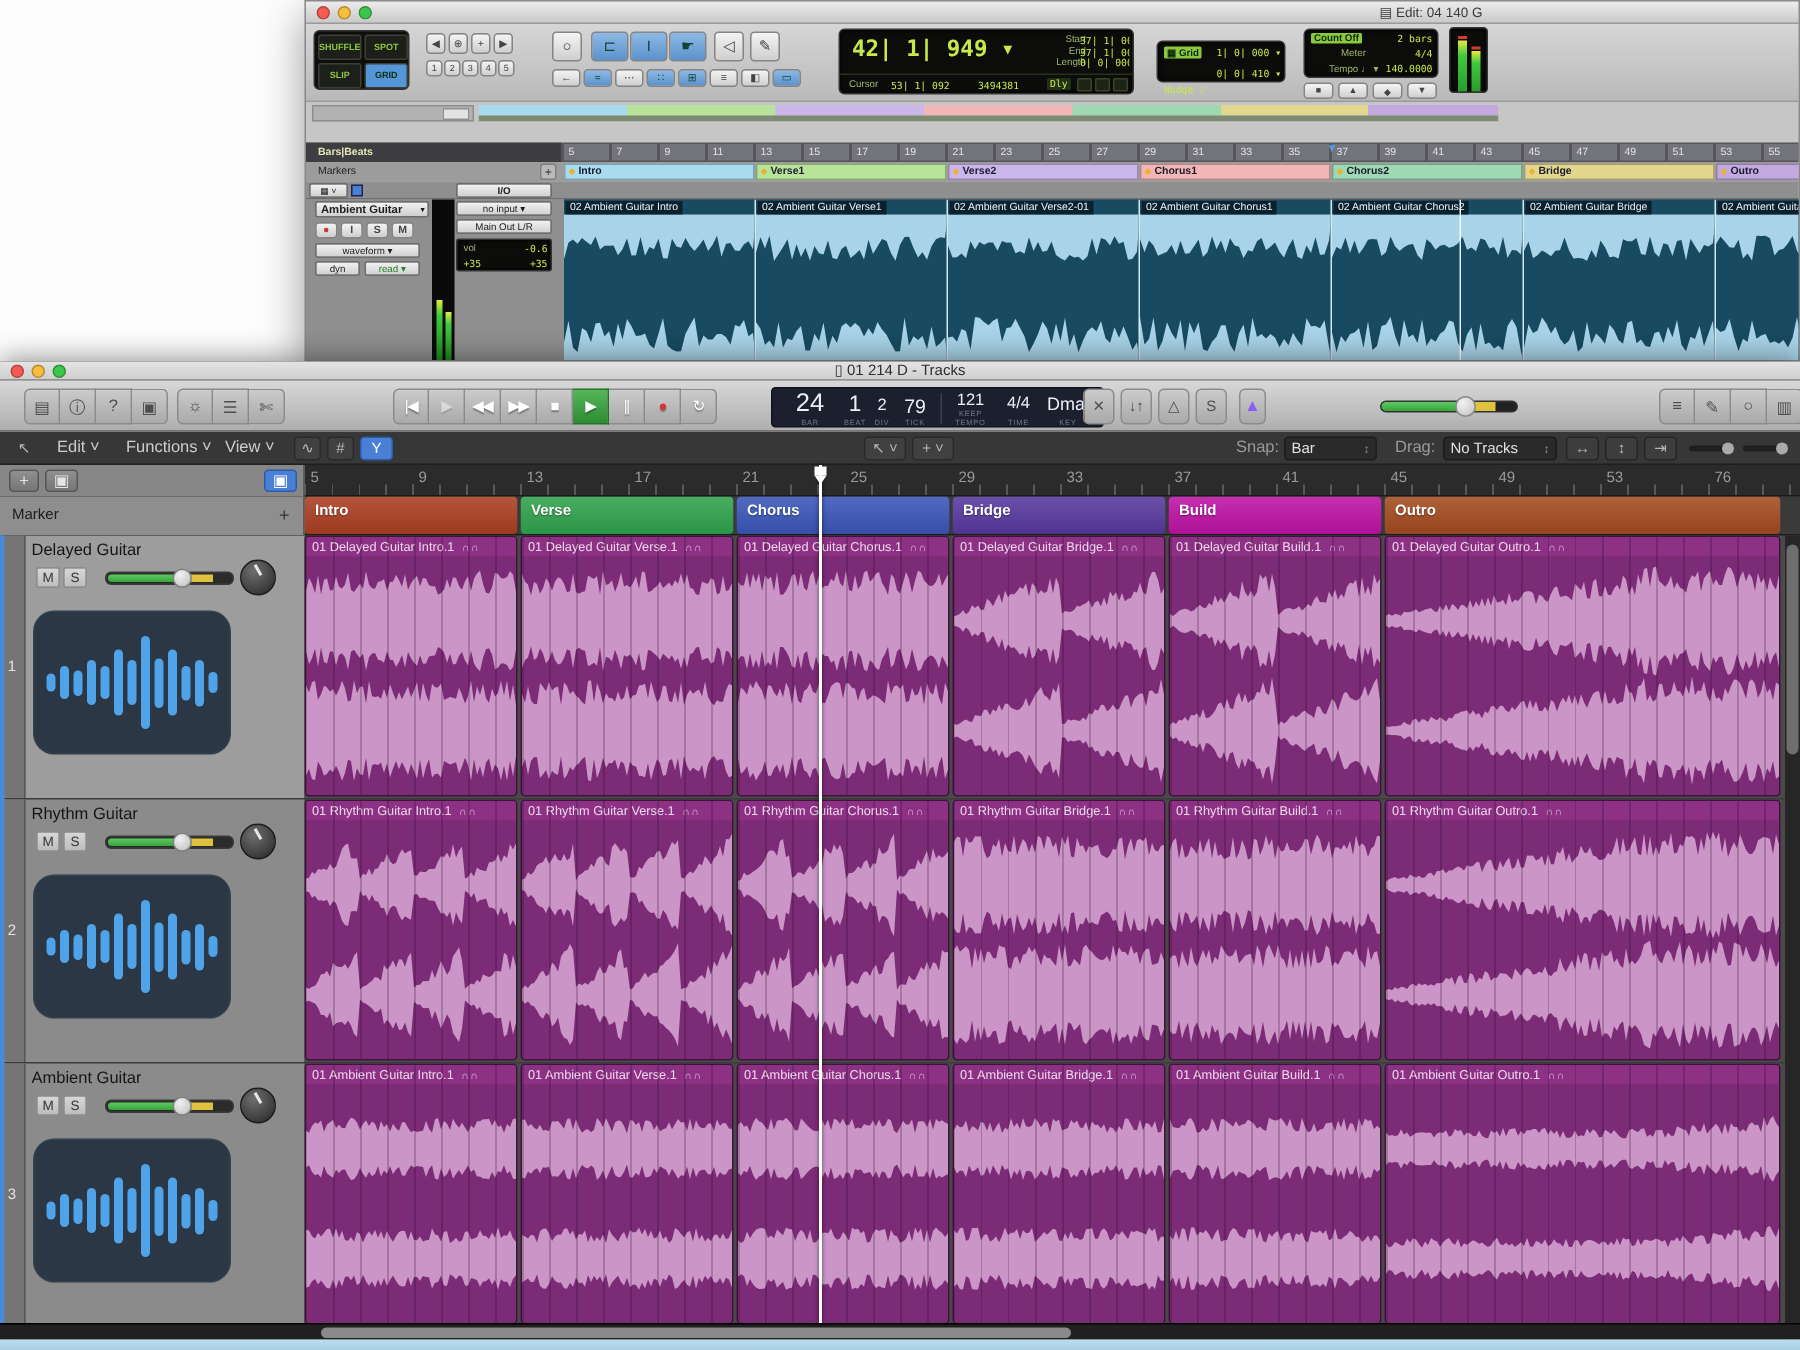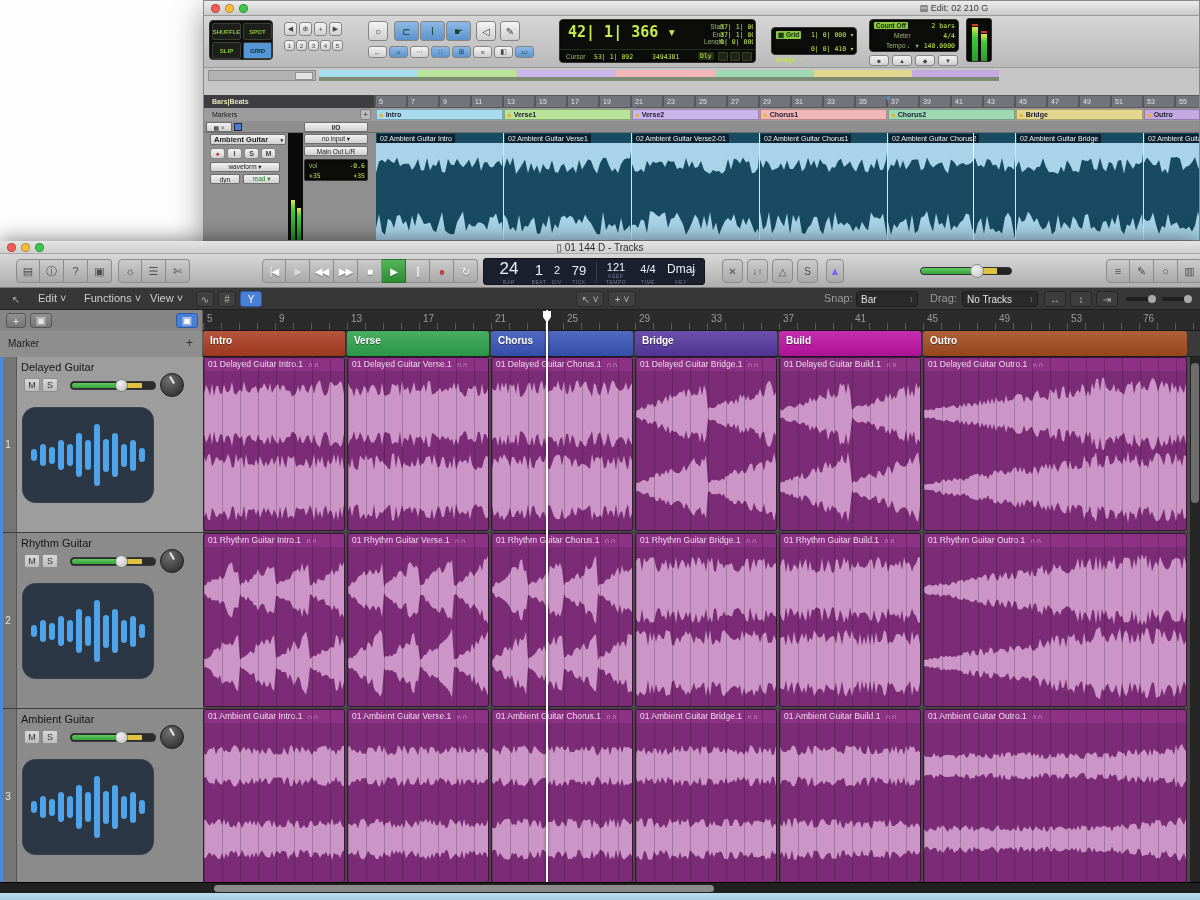--- a/index.html
+++ b/index.html
@@ -26,21 +26,21 @@
 .pname{position:absolute;top:1px;left:1px;background:rgba(8,22,32,.78);color:#EAF3F9;font-size:7px;line-height:9px;padding:0 3px;white-space:nowrap;overflow:hidden;max-width:96%}
 
 #lg{position:absolute;left:0;top:241px;width:1200px;height:652px;background:#2d2d2d;box-shadow:0 -2px 18px rgba(0,0,0,.45);z-index:2}
 #lg-title{position:absolute;left:0;top:0;width:100%;height:13px;background:linear-gradient(#e4e4e4,#cfcfcf);border-bottom:1px solid #a8a8a8;font-size:10px;color:#2e2e2e;text-align:center;line-height:13px}
 #lg-toolbar{position:absolute;left:0;top:13px;width:100%;height:34px;background:linear-gradient(#d8d8d8,#aeaeae);border-bottom:1px solid #7c7c7c}
 .lgbtn{position:absolute;top:5px;height:24px;background:linear-gradient(#cbcbcb,#a9a9a9);border:1px solid #8b8b8b;color:#4e4e4e;font-size:11px;display:flex;align-items:center;justify-content:center;border-radius:0}
 .lgbtn.first{border-radius:4px 0 0 4px}.lgbtn.last{border-radius:0 4px 4px 0;border-left:none}.lgbtn.mid{border-left:none}
 .lgbtn.solo-r{border-radius:4px}
 .tglyph{color:#fff;text-shadow:0 1px 1px rgba(0,0,0,.35);font-size:10px;letter-spacing:-1px}
 .lgbtn.play{background:linear-gradient(#55b659,#2e8c33);border-color:#267029}
-#lcd{position:absolute;left:483px;top:4px;width:222px;height:27px;background:#1B1F2E;border-radius:3px;border:1px solid #10131d}
+#lcd{position:absolute;left:514px;top:4px;width:222px;height:27px;background:#1B1F2E;border-radius:3px;border:1px solid #10131d}
 .lcdv{position:absolute;top:2px;color:#ECEFF7;text-align:center;width:100%}
 .lcdl{position:absolute;bottom:1px;width:100%;text-align:center;font-size:5px;color:#717A90;letter-spacing:.5px}
 .lcdseg{position:absolute;top:0;height:27px}
 #lg-menu{position:absolute;left:0;top:47px;width:100%;height:22px;background:#373737;border-bottom:1px solid #1f1f1f;color:#c9c9c9;font-size:11px}
 .mitem{position:absolute;top:4px;color:#cdcdcd}
 .mtool{position:absolute;top:3px;height:16px;border-radius:3px;color:#b5b5b5;font-size:10px;display:flex;align-items:center;justify-content:center}
 .selbox{position:absolute;top:3px;height:16px;background:#2a2a2a;border:1px solid #1c1c1c;border-radius:3px;color:#e2e2e2;font-size:10px;display:flex;align-items:center;padding:0 4px;justify-content:space-between}
 #lg-ruler{position:absolute;left:0;top:69px;width:100%;height:21px;background:#2b2b2b;border-bottom:1px solid #1a1a1a}
 #lg-ticks{position:absolute;left:203px;right:0;bottom:0;height:7px;background-image:repeating-linear-gradient(90deg,#585858 0 1px,transparent 1px 18px),repeating-linear-gradient(90deg,#7a7a7a 0 1px,transparent 1px 72px)}
 #lg-corner{position:absolute;left:0;top:0;width:203px;height:21px;background:#868686;border-right:1px solid #5c5c5c}
@@ -70,21 +70,21 @@
 #desktop-strip{position:absolute;left:0;top:893px;width:1200px;height:7px;background:linear-gradient(#bcdcee,#a9cfe4);z-index:3}
 </style>
 </head>
 <body>
 
 <div id="pt">
   <div id="pt-title">
     <span class="tl" style="left:7px;background:#f45b52"></span>
     <span class="tl" style="left:21px;background:#f6bd3e"></span>
     <span class="tl" style="left:35px;background:#3ec54b"></span>
-    <span class="abs nw" style="left:640px;width:220px;text-align:center;top:2px"><span>▤</span> <span>Edit: 02 210 G</span></span>
+    <span class="abs nw" style="left:640px;width:220px;text-align:center;top:2px"><span>▤</span> <span>Edit: 04 140 G</span></span>
   </div>
   <div id="pt-toolbar">
       <div style="position: absolute; left: 5px; top: 4px; width: 64px; height: 40px; background: rgb(14, 14, 14); border-radius: 4px; border: 1px solid rgb(51, 51, 51);">
         <div class="ptmode" style="position: absolute; left: 2px; top: 2px; width: 29px; height: 17px;">SHUFFLE</div>
         <div class="ptmode" style="position: absolute; left: 33px; top: 2px; width: 29px; height: 17px;">SPOT</div>
         <div class="ptmode" style="position: absolute; left: 2px; top: 21px; width: 29px; height: 17px;">SLIP</div>
         <div class="ptmode on" style="position: absolute; left: 33px; top: 21px; width: 29px; height: 17px;">GRID</div>
       </div>
       <div class="ptb" style="position: absolute; left: 80px; top: 6px; width: 13px; height: 14px; font-size: 7px;">◀</div>
       <div class="ptb" style="position: absolute; left: 95px; top: 6px; width: 13px; height: 14px; font-size: 7px;">⊕</div>
@@ -103,21 +103,21 @@
       <div class="ptb" style="position: absolute; left: 296px; top: 5px; width: 20px; height: 20px; font-size: 10px;">✎</div>
       <div class="ptb" style="position: absolute; left: 164px; top: 30px; width: 19px; height: 12px; font-size: 7px;">←</div>
       <div class="ptb sel" style="position: absolute; left: 185px; top: 30px; width: 19px; height: 12px; font-size: 7px;">≈</div>
       <div class="ptb" style="position: absolute; left: 206px; top: 30px; width: 19px; height: 12px; font-size: 7px;">⋯</div>
       <div class="ptb sel" style="position: absolute; left: 227px; top: 30px; width: 19px; height: 12px; font-size: 7px;">∷</div>
       <div class="ptb sel" style="position: absolute; left: 248px; top: 30px; width: 19px; height: 12px; font-size: 7px;">⊞</div>
       <div class="ptb" style="position: absolute; left: 269px; top: 30px; width: 19px; height: 12px; font-size: 7px;">≡</div>
       <div class="ptb" style="position: absolute; left: 290px; top: 30px; width: 19px; height: 12px; font-size: 7px;">◧</div>
       <div class="ptb sel" style="position: absolute; left: 311px; top: 30px; width: 19px; height: 12px; font-size: 7px;">▭</div>
       <div class="ptpanel" style="position: absolute; left: 355px; top: 3px; width: 197px; height: 44px;">
-        <div class="green nw" style="position: absolute; left: 8px; top: 3px; font-size: 15px; font-weight: bold; width: 130px;">42| 1| 366 ▾</div>
+        <div class="green nw" style="position: absolute; left: 8px; top: 3px; font-size: 15px; font-weight: bold; width: 130px;">42| 1| 949 ▾</div>
         <div class="glabel nw" style="position: absolute; left: 140px; top: 3px; width: 24px; text-align: right;">Start</div>
         <div class="green nw" style="position: absolute; left: 160px; top: 3px; width: 33px; font-size: 6.5px; text-align: right;">37| 1| 000</div>
         <div class="glabel nw" style="position: absolute; left: 140px; top: 10.5px; width: 24px; text-align: right;">End</div>
         <div class="green nw" style="position: absolute; left: 160px; top: 10.5px; width: 33px; font-size: 6.5px; text-align: right;">37| 1| 000</div>
         <div class="glabel nw" style="position: absolute; left: 140px; top: 18px; width: 24px; text-align: right;">Length</div>
         <div class="green nw" style="position: absolute; left: 160px; top: 18px; width: 33px; font-size: 6.5px; text-align: right;">0| 0| 000</div>
         <div style="position: absolute; left: 0px; top: 29px; width: 195px; height: 14px; border-top: 1px solid rgb(38, 48, 26);">
           <div class="glabel nw" style="position: absolute; left: 6px; top: 3px;">Cursor</div>
           <div class="green nw" style="position: absolute; left: 34px; top: 3px; font-size: 6.5px;">53| 1| 092</div>
           <div class="green nw" style="position: absolute; left: 92px; top: 3px; font-size: 6.5px;">3494381</div>
@@ -285,21 +285,21 @@
       <div style="position: absolute; left: 596.8px; top: 0px; width: 1px; height: 109px; background: rgba(255, 255, 255, 0.9);"></div>
     </div>
 <div style="position: absolute; left: 680px; top: 93px; font-size: 8px; color: rgb(85, 153, 221); z-index: 3;">▼</div>
   </div>
 
 <div id="lg">
   <div id="lg-title">
     <span class="tl" style="left:7px;top:2px;background:#f45b52"></span>
     <span class="tl" style="left:21px;top:2px;background:#f6bd3e"></span>
     <span class="tl" style="left:35px;top:2px;background:#3ec54b"></span>
-    <span><span>▯</span> <span>01 144 D - Tracks</span></span>
+    <span><span>▯</span> <span>01 214 D - Tracks</span></span>
   </div>
   <div id="lg-toolbar">
     <div id="lcd">
       <div class="lcdseg" style="left:6px;width:38px">
           <div class="lcdv" style="font-size:17px;top:0">24</div>
           <div class="lcdl">BAR</div>
         </div>
       <div class="lcdseg" style="left:46px;width:18px">
           <div class="lcdv" style="font-size:15px;top:2px">1</div>
           <div class="lcdl">BEAT</div>

